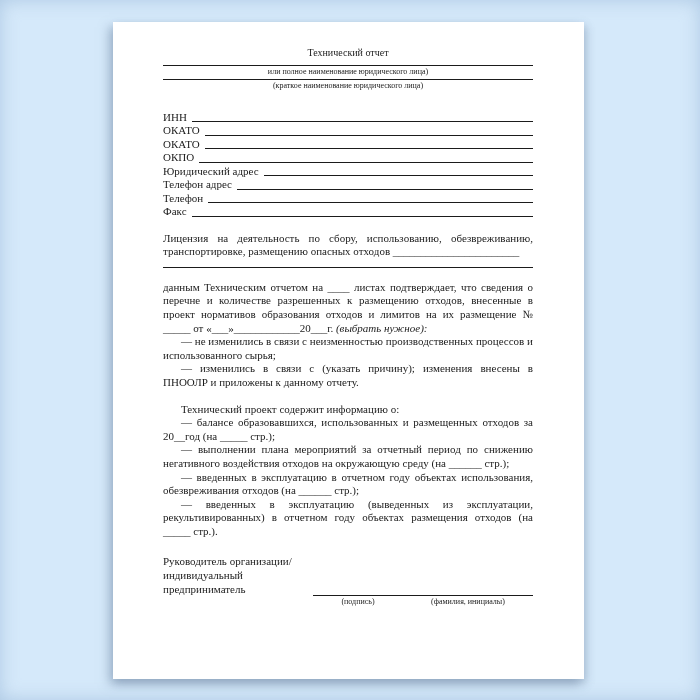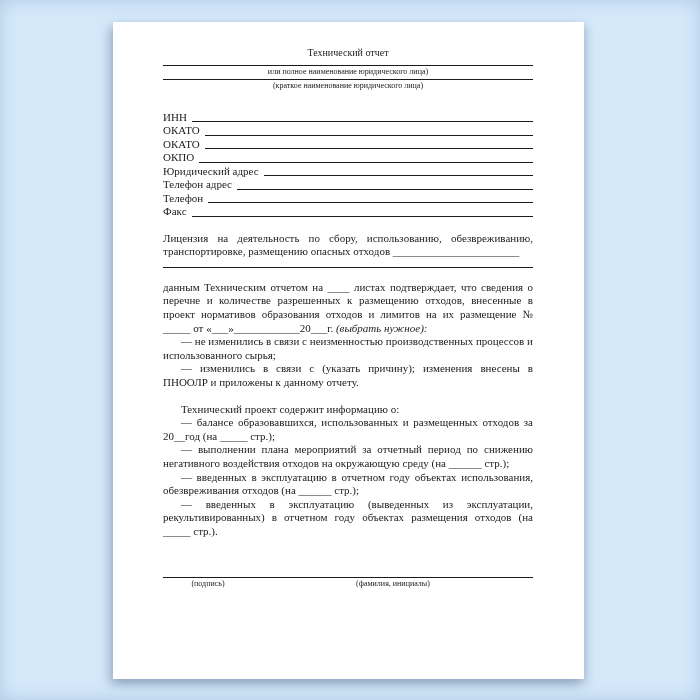--- a/index.html
+++ b/index.html
@@ -114,20 +114,25 @@
   <p class="opt">— не изменились в связи с неизменностью производственных процессов и использованного сырья;</p>
   <p class="opt">— изменились в связи с (указать причину); изменения внесены в ПНООЛР и приложены к данному отчету.</p>
 
   <p class="mt intro">Технический проект содержит информацию о:</p>
   <p class="opt">— балансе образовавшихся, использованных и размещенных отходов за 20__год (на _____ стр.);</p>
   <p class="opt">— выполнении плана мероприятий за отчетный период по снижению негативного воздействия отходов на окружающую среду (на ______ стр.);</p>
   <p class="opt">— введенных в эксплуатацию в отчетном году объектах использования, обезвреживания отходов (на ______ стр.);</p>
   <p class="opt">— введенных в эксплуатацию (выведенных из эксплуатации, рекультивированных) в отчетном году объектах размещения отходов (на _____ стр.).</p>
 
   <div class="sig-row">
+    <div class="sig-role">
+      <div>Руководитель организации/</div>
+      <div>индивидуальный</div>
+      <div>предприниматель</div>
+    </div>
     <div class="sig-area">
       <div class="sig-unit u1">
         <div class="rule"></div>
         <div class="cap">(подпись)</div>
       </div>
       <div class="sig-unit u2">
         <div class="rule"></div>
         <div class="cap">(фамилия, инициалы)</div>
       </div>
     </div>

